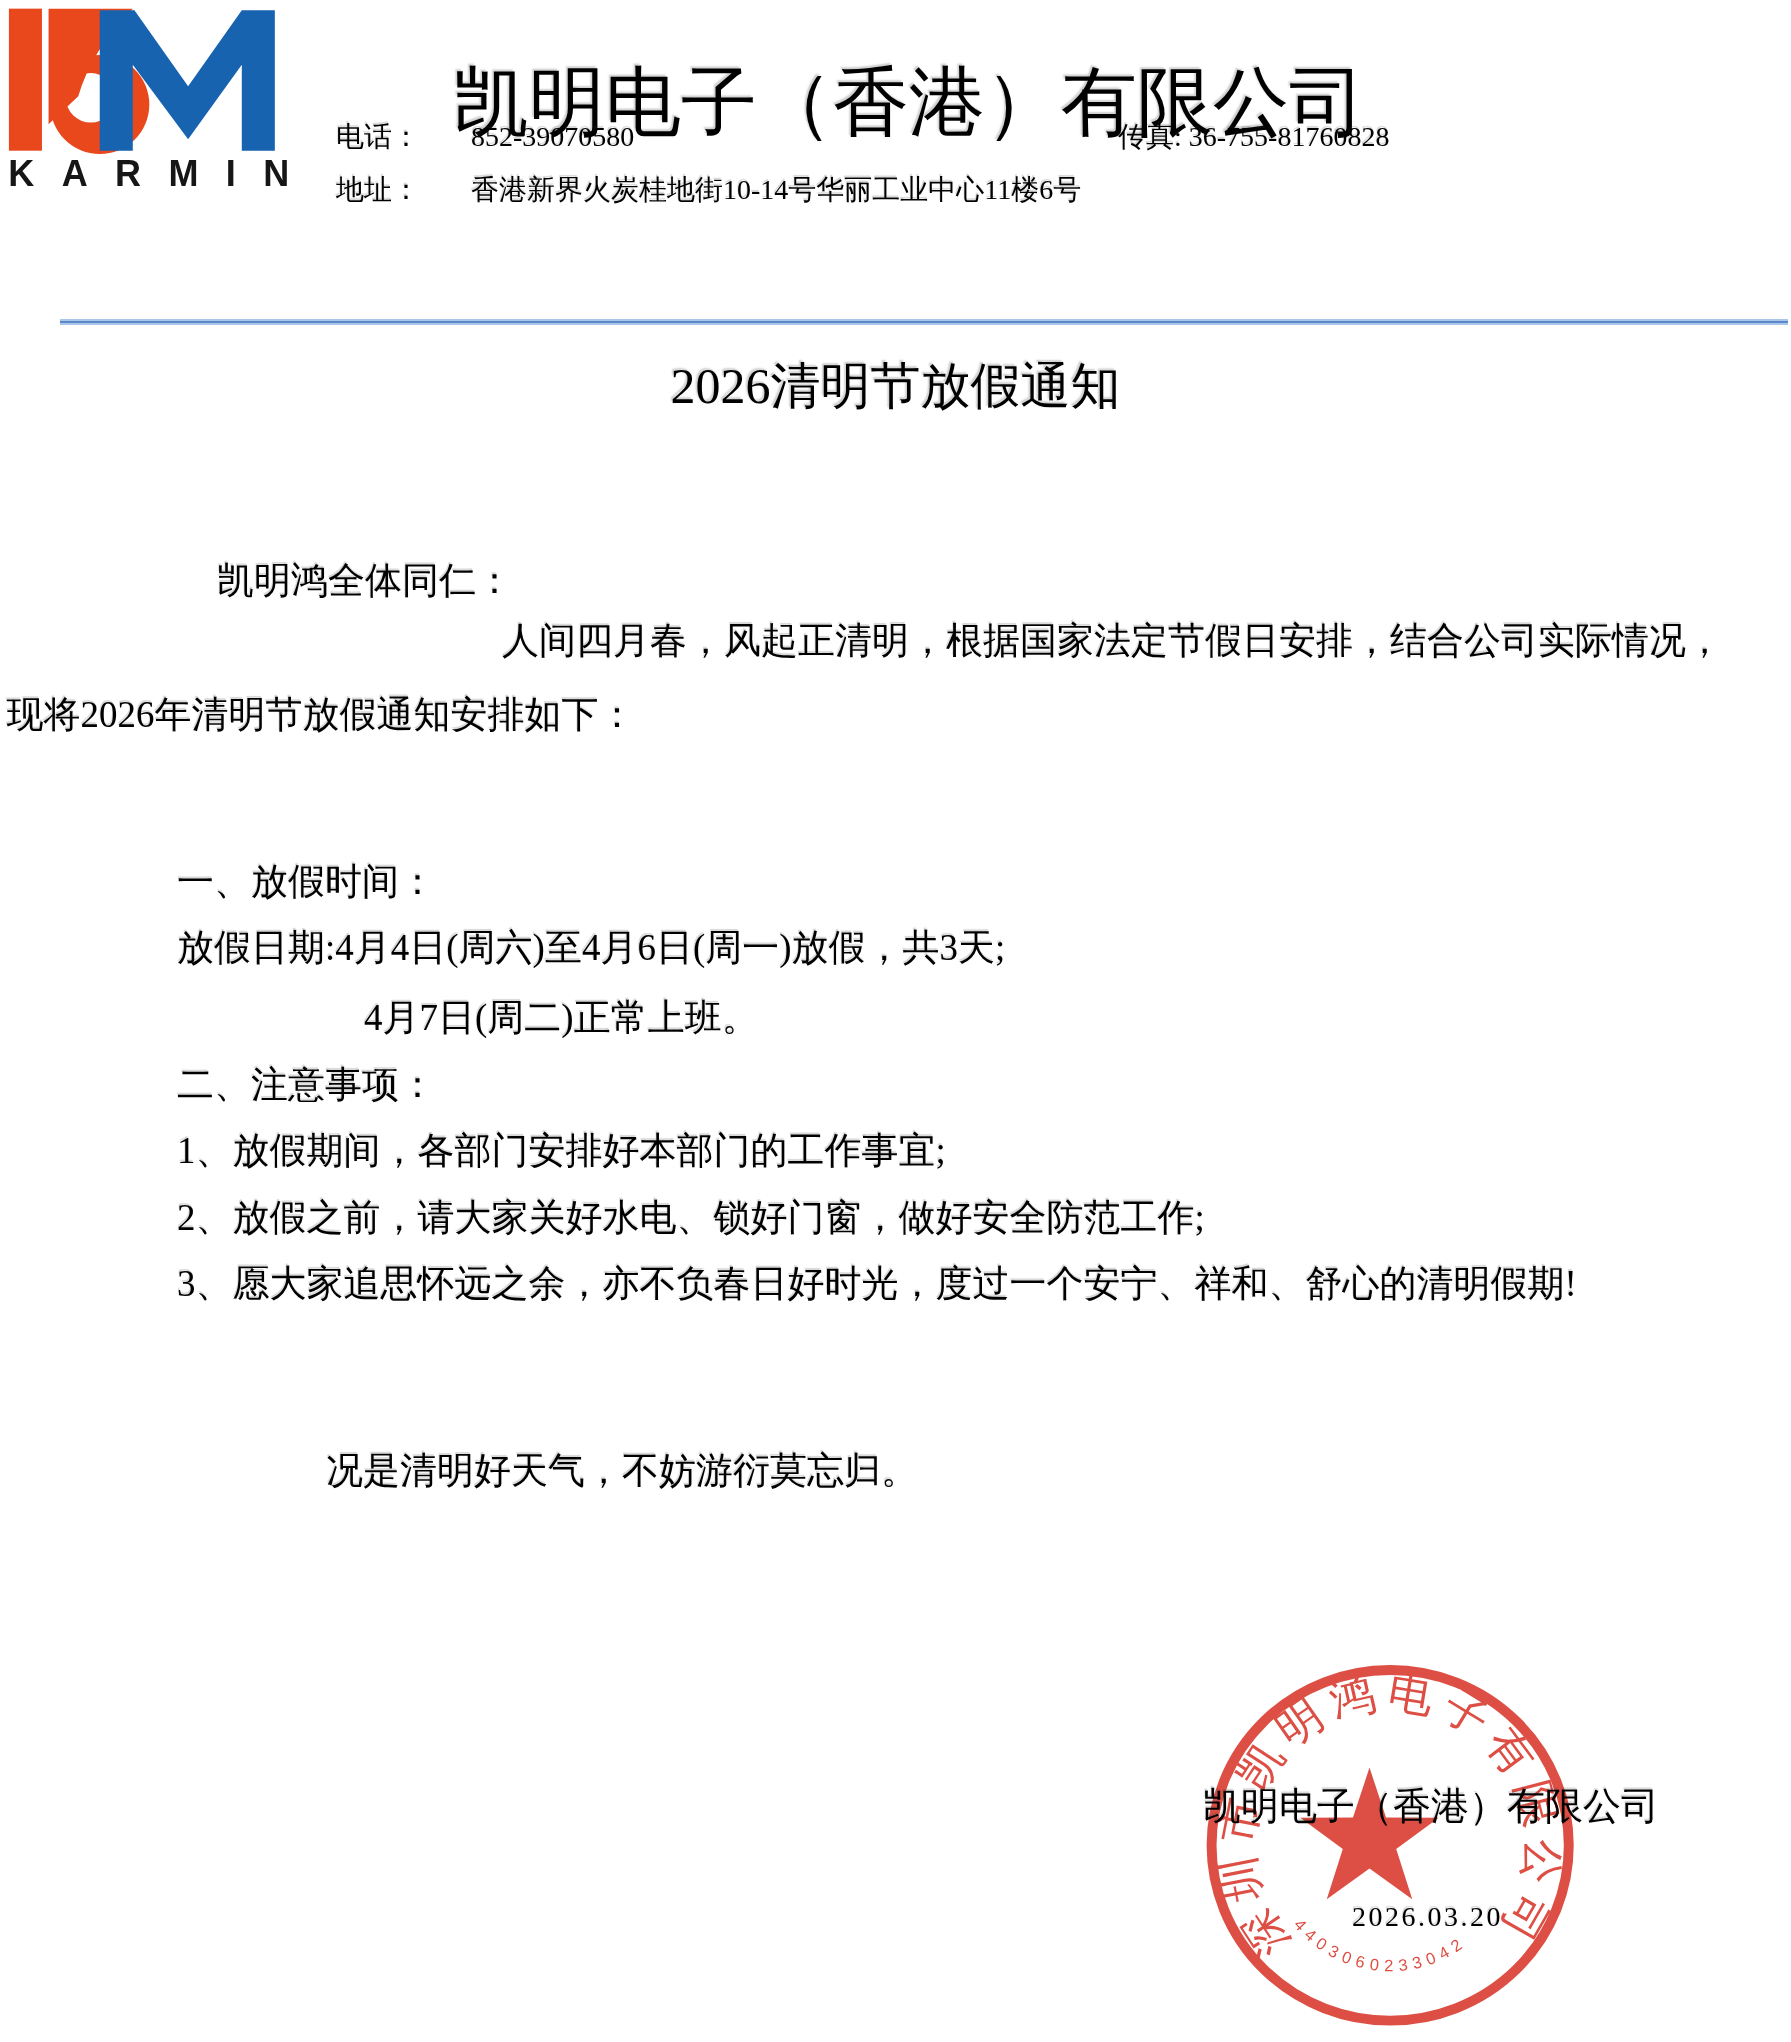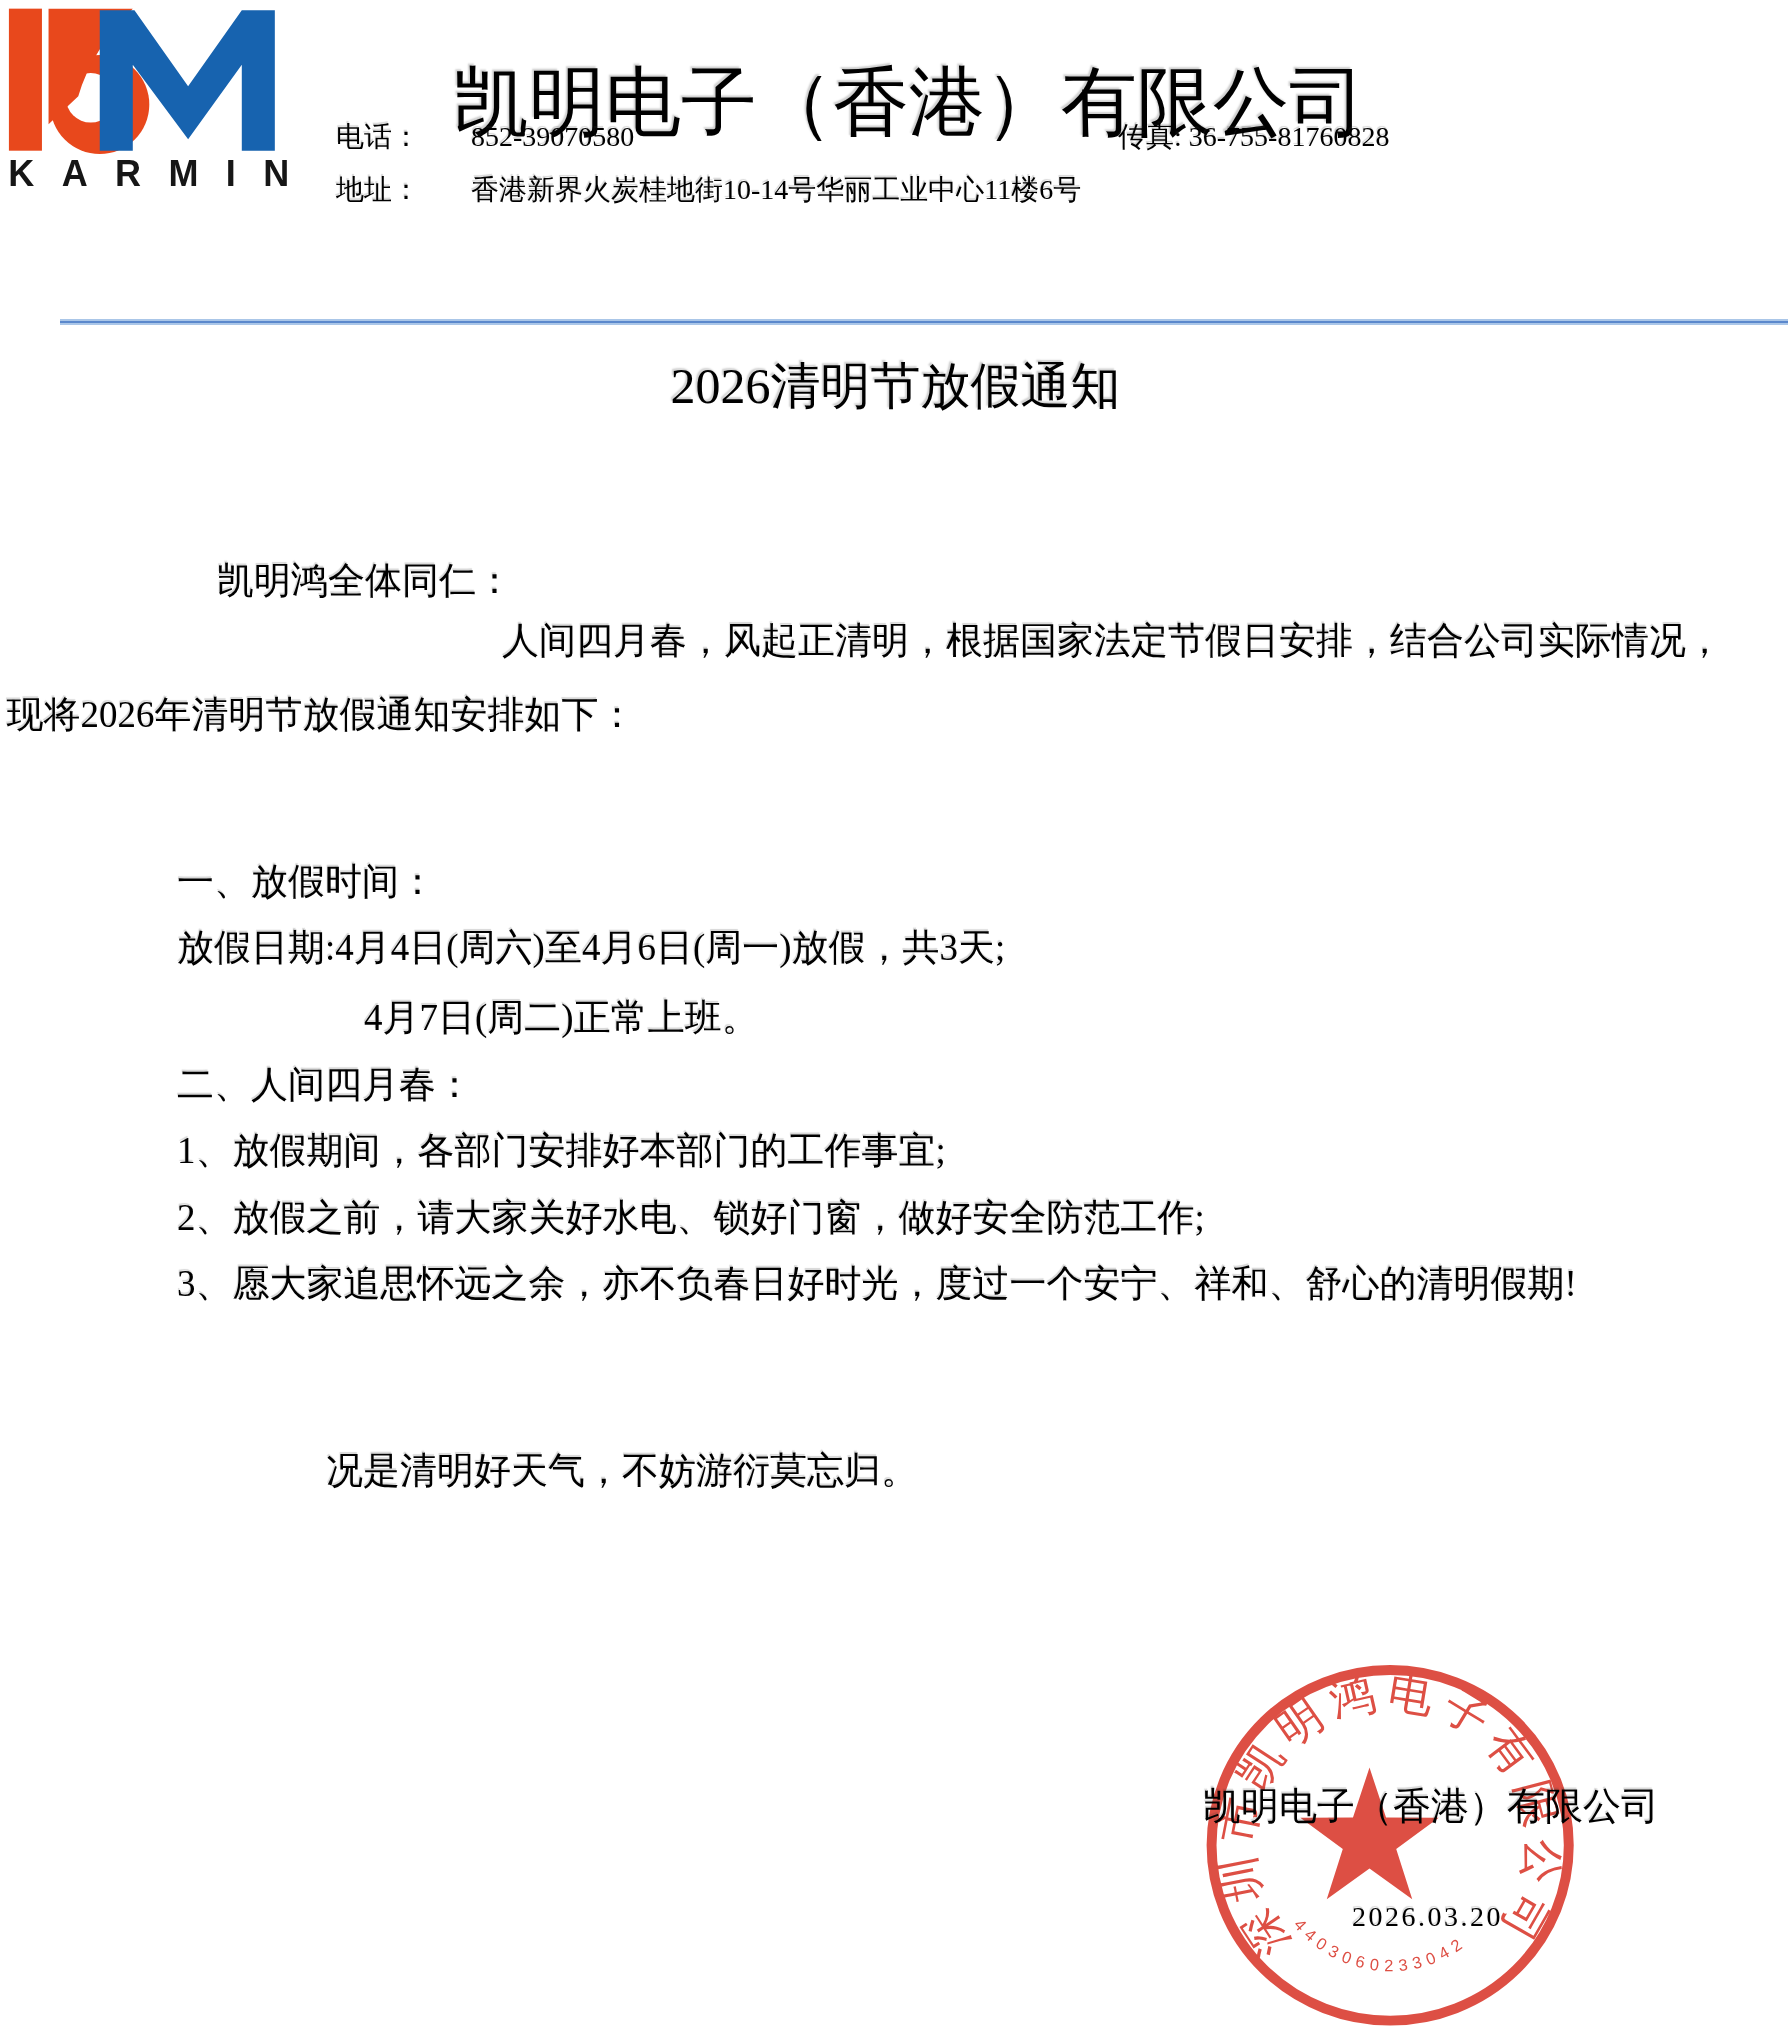--- a/index.html
+++ b/index.html
@@ -107,21 +107,21 @@
   <div class="doc-title emboss">2026清明节放假通知</div>
 
   <div class="abs body-line l-salutation emboss2">凯明鸿全体同仁：</div>
   <div class="abs body-line l-intro1 emboss2">人间四月春，风起正清明，根据国家法定节假日安排，结合公司实际情况，</div>
   <div class="abs body-line l-intro2 emboss2">现将2026年清明节放假通知安排如下：</div>
 
   <div class="abs body-line l-s1head emboss2">一、放假时间：</div>
   <div class="abs body-line l-s1a emboss2">放假日期:4月4日(周六)至4月6日(周一)放假，共3天;</div>
   <div class="abs body-line l-s1b emboss2">4月7日(周二)正常上班。</div>
 
-  <div class="abs body-line l-s2head emboss2">二、人间四月春：</div>
+  <div class="abs body-line l-s2head emboss2">二、注意事项：</div>
   <div class="abs body-line l-item1 emboss2">1、放假期间，各部门安排好本部门的工作事宜;</div>
   <div class="abs body-line l-item2 emboss2">2、放假之前，请大家关好水电、锁好门窗，做好安全防范工作;</div>
   <div class="abs body-line l-item3 emboss2">3、愿大家追思怀远之余，亦不负春日好时光，度过一个安宁、祥和、舒心的清明假期!</div>
 
   <div class="abs body-line l-closing emboss2">况是清明好天气，不妨游衍莫忘归。</div>
 
   <div class="stamp">
     <svg width="382" height="383" viewBox="0 0 462 463" xmlns="http://www.w3.org/2000/svg" xmlns:xlink="http://www.w3.org/1999/xlink">
       <g opacity="0.88">
         <ellipse cx="230" cy="224" rx="216" ry="212" fill="none" stroke="#d9372b" stroke-width="12"></ellipse>

